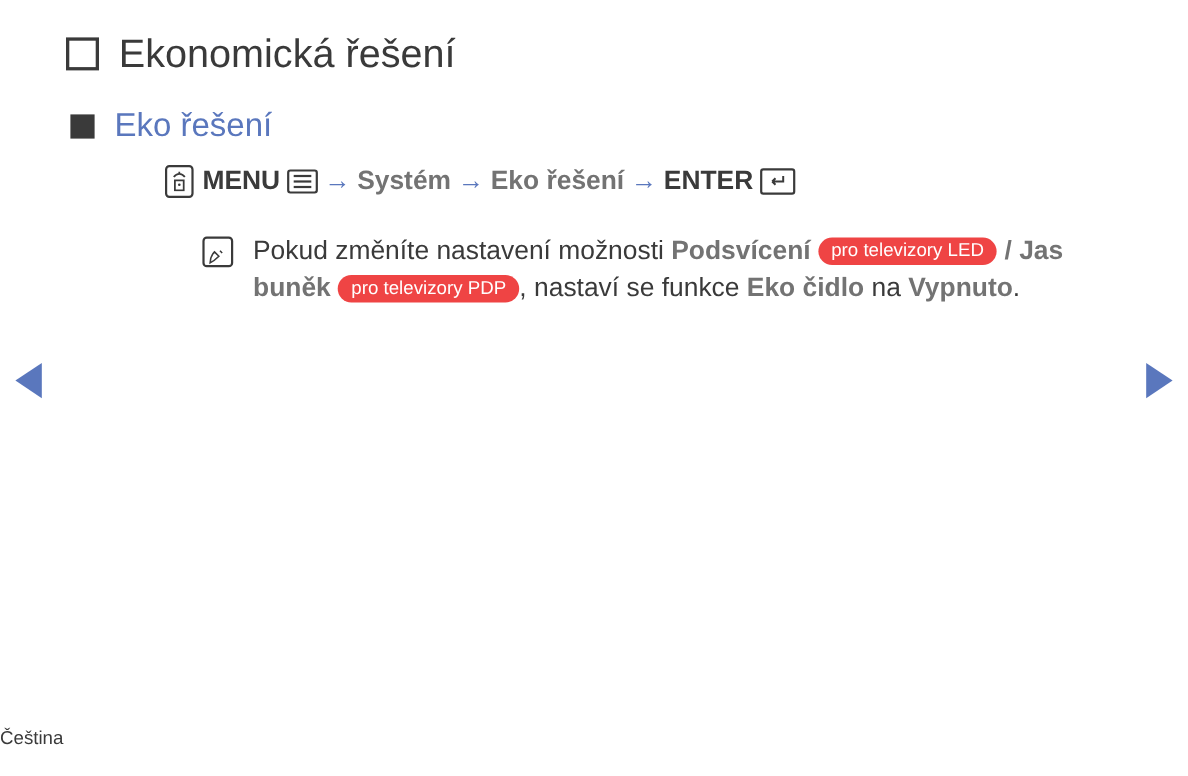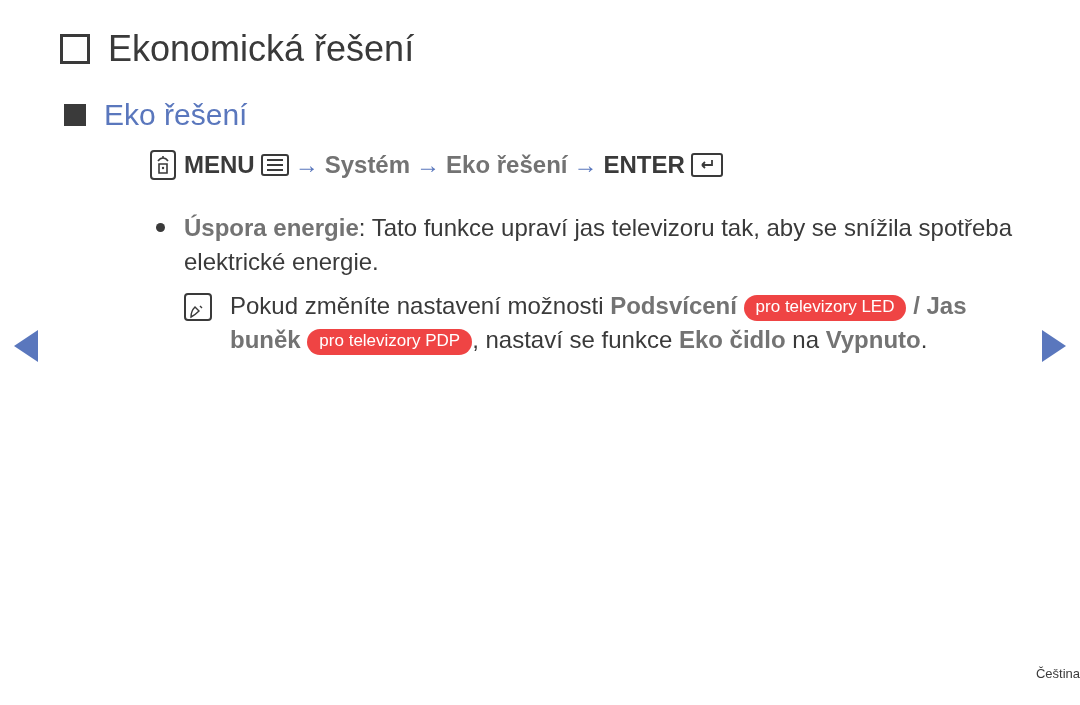--- a/index.html
+++ b/index.html
@@ -172,22 +172,22 @@
   .tri-right {
     width: 0; height: 0;
     border-top: 16px solid transparent;
     border-bottom: 16px solid transparent;
     border-left: 24px solid #5a77bd;
   }
   .footer {
     position: absolute;
     bottom: 24px;
     width: 100%;
-    text-align: right;
-    font-size: 13px;
+    text-align: left;
+    font-size: 17px;
     color: #3a3a3a;
     margin-top: 40px;
   }
 </style>
 </head>
 <body>
 
 <div class="page">
   <div class="h1-row">
     <span class="square-outline"></span>
@@ -217,23 +217,20 @@
     <span class="arrow">→</span>
     <span class="bold">ENTER</span>
       <span class="enter-icon">
       <svg viewBox="0 0 18 14">
           <path d="M14 2 L14 7 L4 7 M4 7 L7 4 M4 7 L7 10" fill="none" stroke="#3a3a3a" stroke-width="1.8"></path>
         </svg>
     </span>
   </div>
 
   <ul class="bullets">
-    <li>
-      <span class="blue bold">Úspora energie</span><span>: Tato funkce upraví jas televizoru tak, aby se snížila spotřeba elektrické energie.</span>
-    </li>
   </ul>
 
   <div class="note-row">
     <span class="note-icon">
       <svg viewBox="0 0 18 18">
           <path d="M2 16 C2 10 6 6 6 6 L10 10 C10 10 6 14 2 16 Z M11 5 L13 7" fill="none" stroke="#3a3a3a" stroke-width="1.4"></path>
         </svg>
     </span>
     <span>Pokud změníte nastavení možnosti </span><span class="blue">Podsvícení</span>
     <span class="badge">pro televizory LED</span><span class="blue"> / </span><span class="blue">Jas buněk</span>

